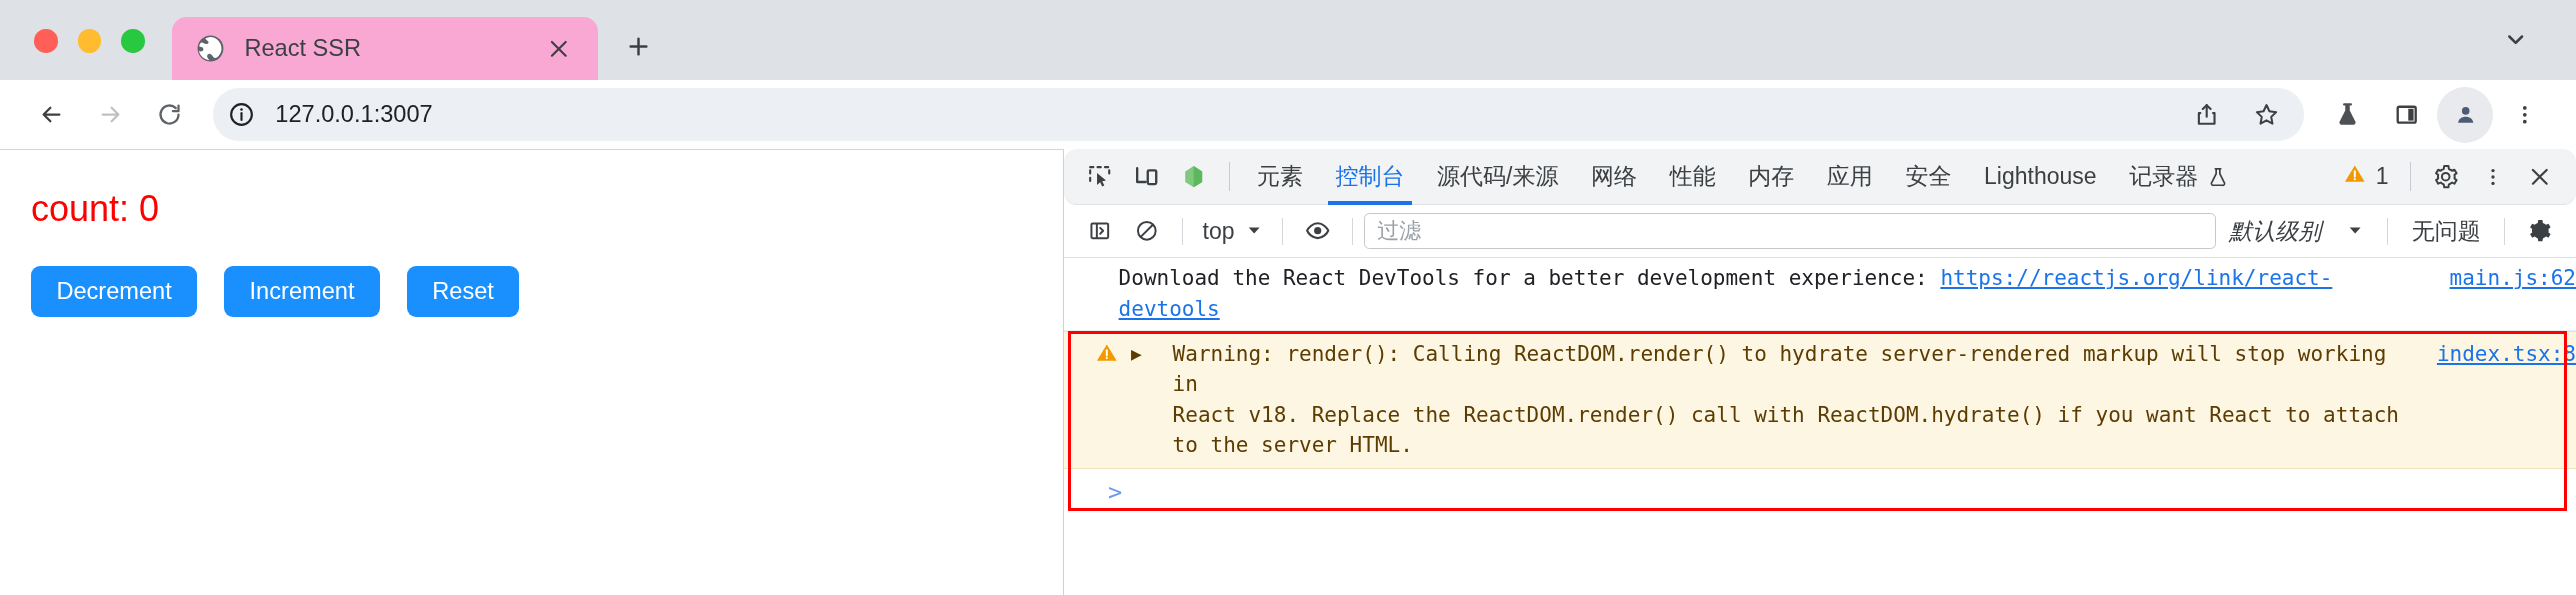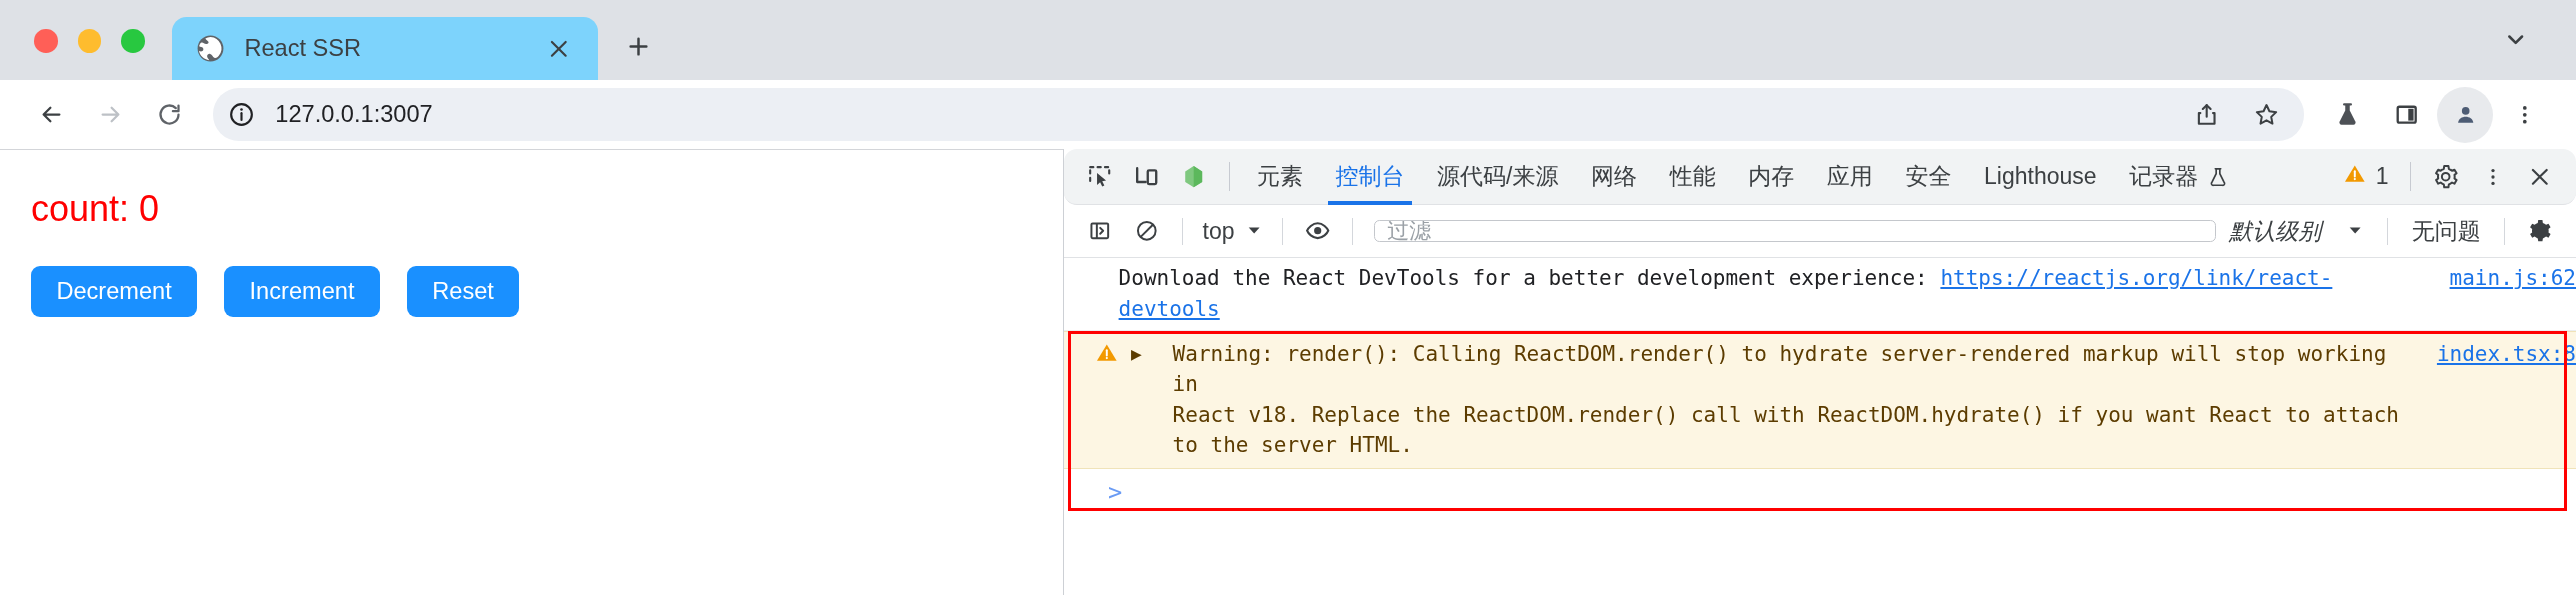--- a/index.html
+++ b/index.html
@@ -16,21 +16,21 @@
     height: 80px; background: #dee1e6; display: flex; align-items: flex-end;
     position: relative; flex: 0 0 80px;
   }
   .traffic { display: flex; align-items: center; gap: 20px; padding: 0 27px 27px 34px; }
   .dot { width: 23.6px; height: 23.6px; border-radius: 50%; }
   .dot.red { background: #ff5f57; }
   .dot.yellow { background: #febc2e; }
   .dot.green { background: #28c840; }
 
   .tab {
-    height: 63px; width: 426px; background: #7dd3fc;
+    height: 63px; width: 426px; background: #f9a8d4;
     border-radius: 14.5px 14.5px 0 0; display: flex; align-items: center;
     padding: 0 23.6px; gap: 18px; position: relative;
   }
   .tab-favicon { width: 31px; height: 31px; flex: 0 0 31px; display:block; }
   .tab-title {
     font-size: 23.6px; color: #3c4043; white-space: nowrap;
     overflow: hidden; text-overflow: ellipsis; flex: 1;
   }
   .tab-close { width: 31px; height: 31px; flex: 0 0 31px; display:flex; align-items:center; justify-content:center; border-radius: 50%; }
   .newtab {
@@ -110,23 +110,23 @@
     height: 53px; flex: 0 0 53px; background: #fff; display: flex;
     align-items: center; padding: 0 12.7px; gap: 0;
     border-bottom: 0.9px solid #e0e2e5;
   }
   .cb-sep { width: 0.9px; height: 27px; background: #d4d7dc; margin: 0 11px; flex: 0 0 0.9px; }
   .ctx-select {
     font-size: 23px; color: #3c4043; display: flex; align-items: center;
     gap: 11px; padding: 0 9px; white-space: nowrap;
   }
   .filter-input {
-    flex: 1; height: 22px; border: 0.9px solid #c4c7cc; border-radius: 5.4px;
+    flex: 1; height: 36px; border: 0.9px solid #c4c7cc; border-radius: 5.4px;
     font-size: 22px; color: #80868b; padding: 0 12.7px; min-width: 54px;
-    font-family: "Liberation Sans", sans-serif; background: #fff; margin-left: 10px;
+    font-family: "Liberation Sans", sans-serif; background: #fff;
   }
   .filter-input::placeholder { color: #9aa0a6; }
   .level-select { font-size: 23px; color: #3c4043; display: flex; align-items: center; gap: 26px; padding: 0 12.7px; white-space: nowrap; font-style: italic; }
   .issues-text { font-size: 23px; color: #3c4043; padding: 0 12.7px; white-space: nowrap; }
 
   .console-body { flex: 1; position: relative; overflow: hidden; background: #fff; }
   .msg {
     font-family: "DejaVu Sans Mono", monospace; font-size: 21px;
     line-height: 1.45; padding: 5.4px 0 5.4px 31px; position: relative;
     display: flex; align-items: flex-start;

